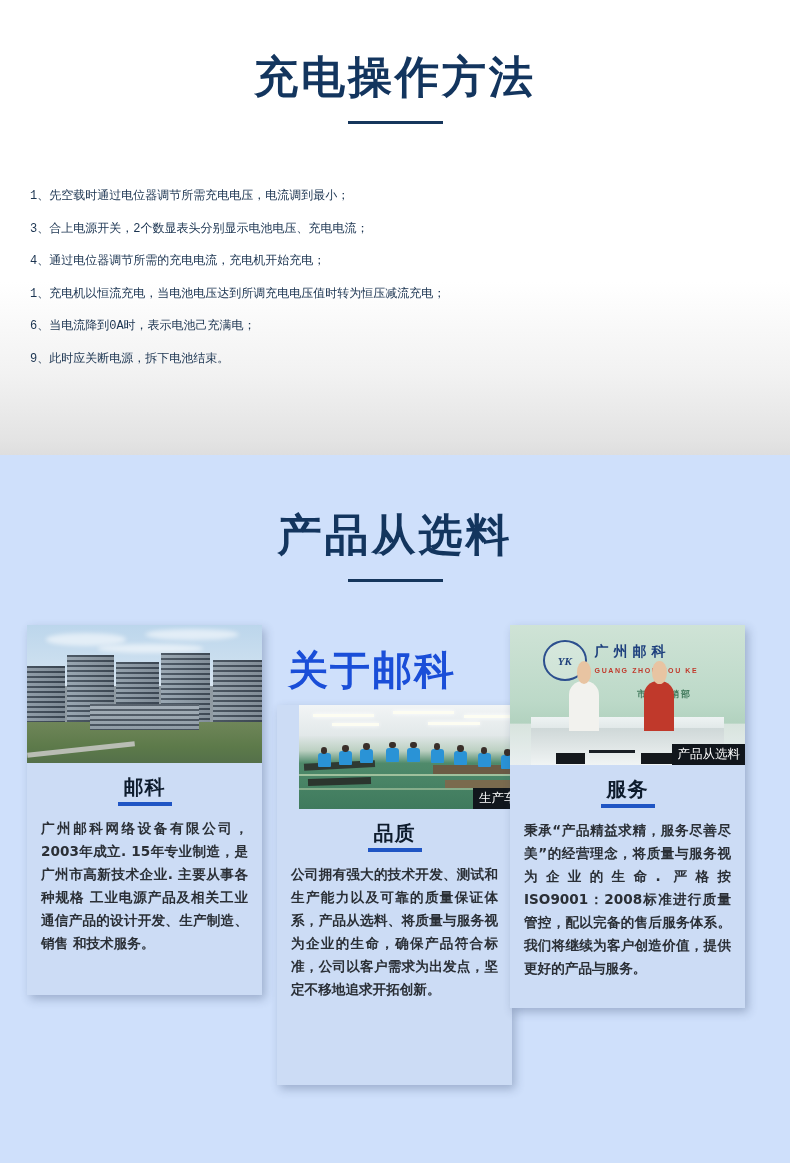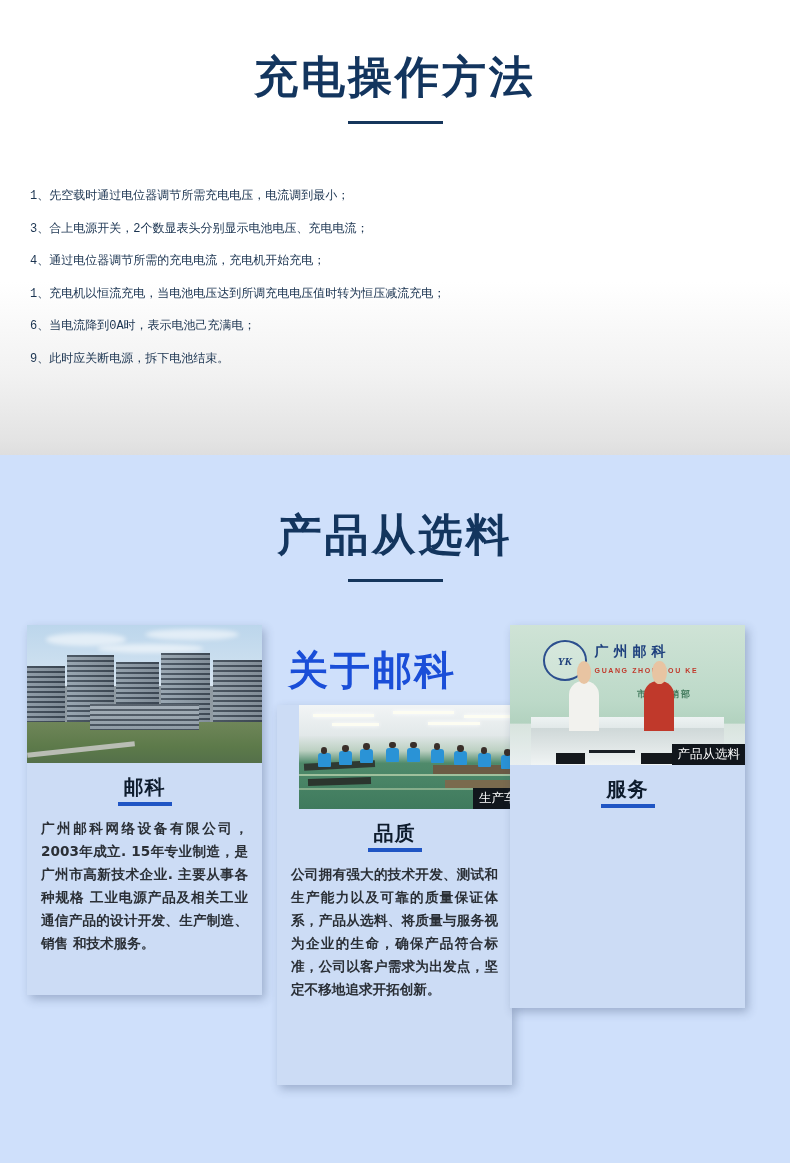--- a/index.html
+++ b/index.html
@@ -320,17 +320,18 @@
               <div class="panel p3"></div>
           </div>
           <div class="person pa"></div>
           <div class="person pb"></div>
         </div>
         <div class="photo-cap">产品从选料</div>
       </div>
       <div class="card-body">
         <div class="card-title">服务</div>
         <div class="card-title-rule"></div>
+        <div class="card-text">秉承“产品精益求精，服务尽善尽美”的经营理念，将质量与服务视为企业的生命. 严格按ISO9001：2008标准进行质量管控，配以完备的售后服务体系。我们将继续为客户创造价值，提供更好的产品与服务。</div>
       </div>
     </article>
 
   </div>
 </div>
 
 </body></html>

